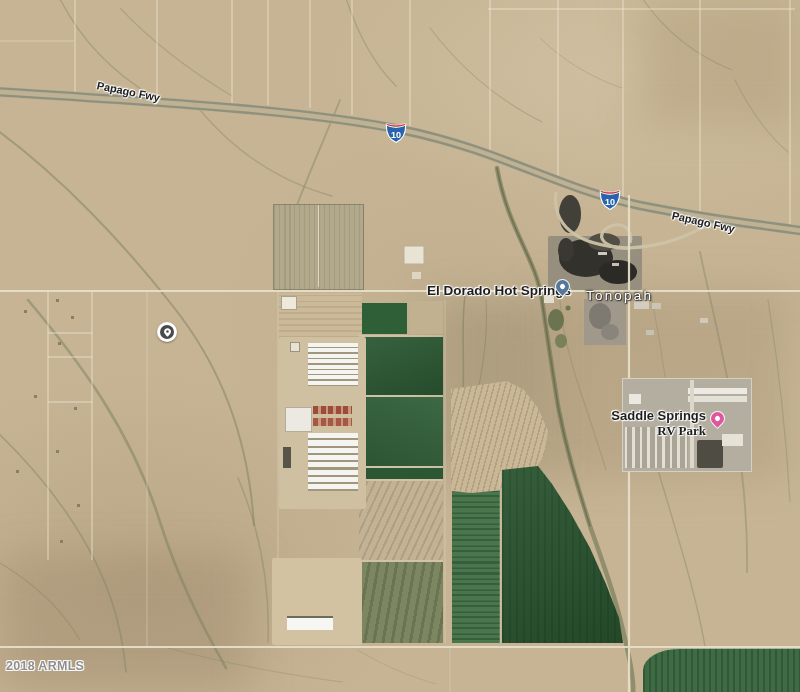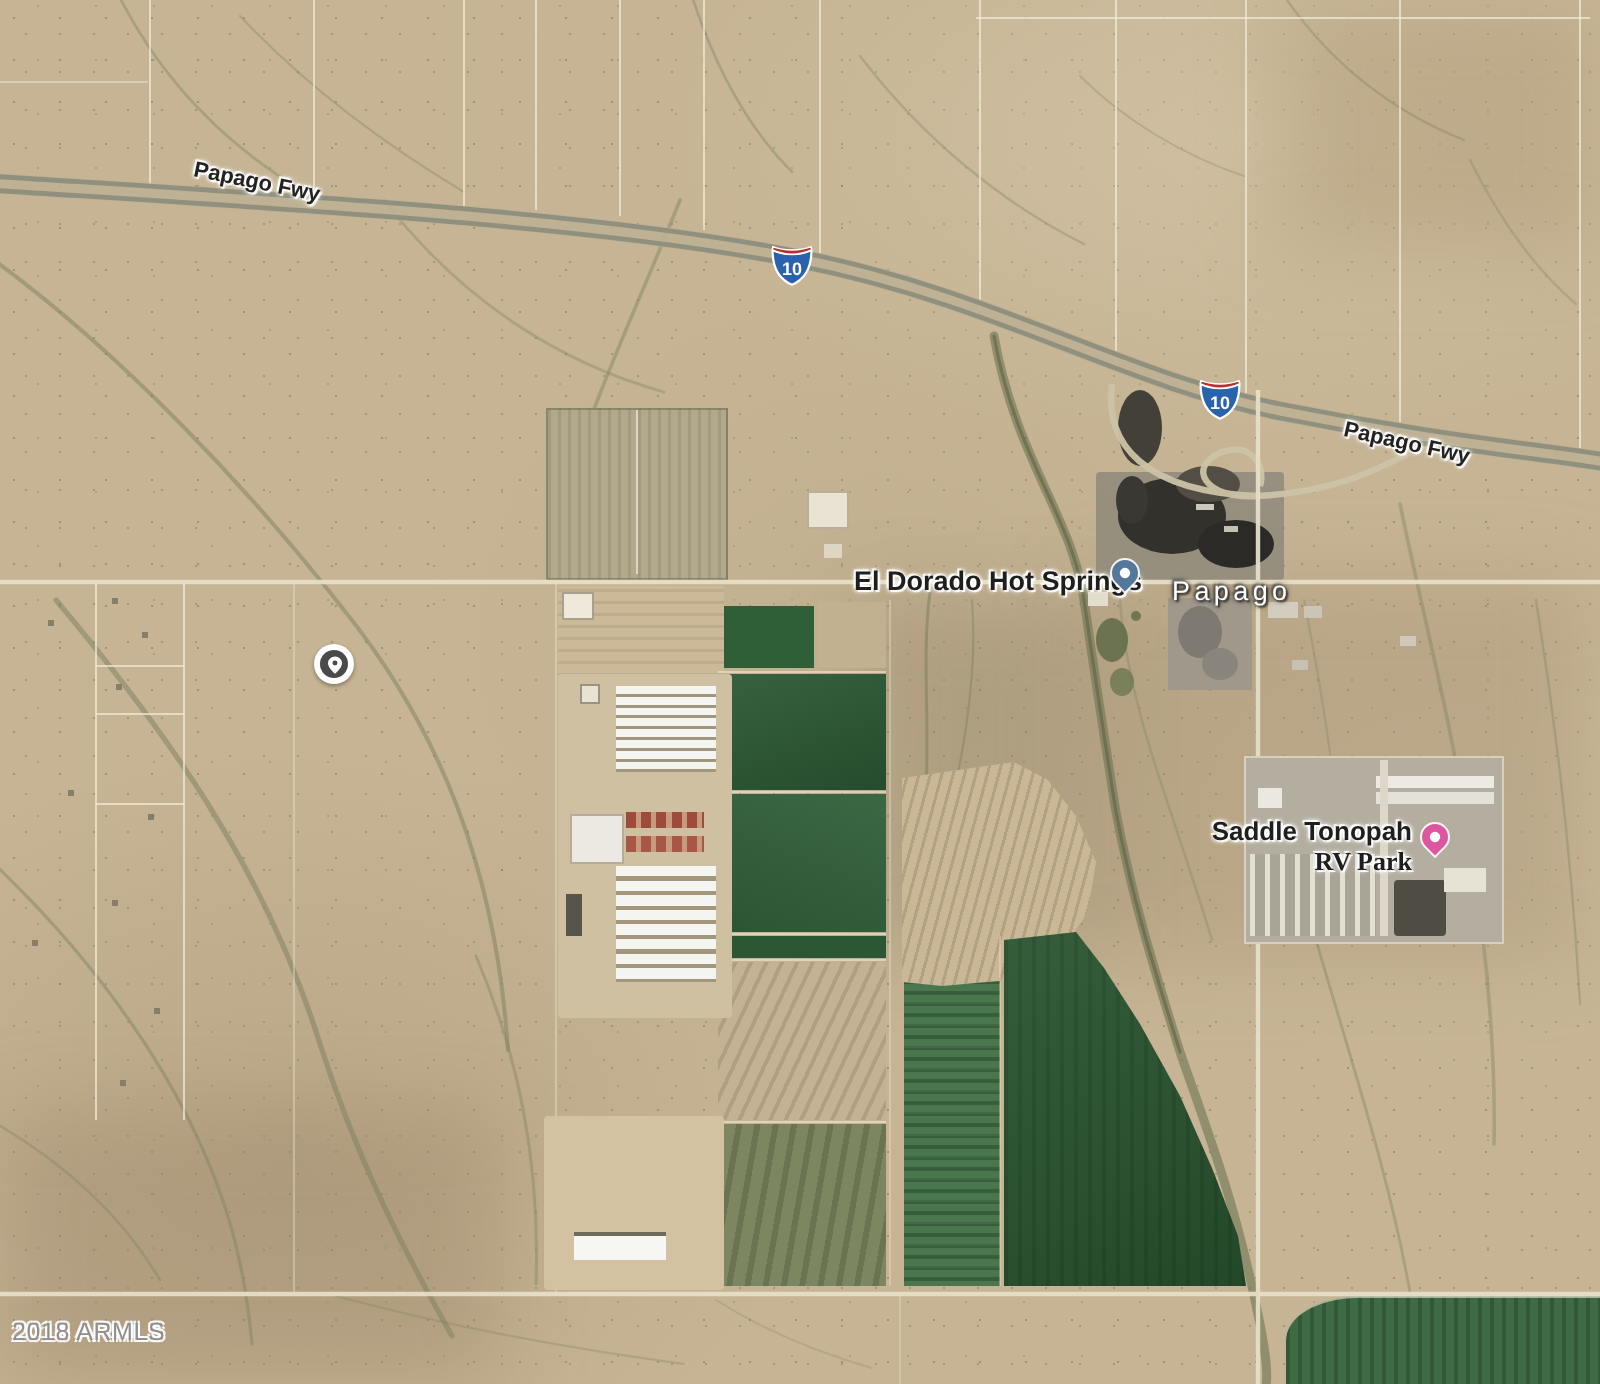--- a/index.html
+++ b/index.html
@@ -23,21 +23,21 @@
     text-shadow:0 0 2px #fff,0 0 2px #fff,0 0 3px #fff,
       1px 1px 0 rgba(255,255,255,.85),-1px -1px 0 rgba(255,255,255,.85);}
   .fwy-lbl{font-size:11px;color:#222;}
   .town{position:absolute;font-weight:400;font-size:13.5px;color:#fff;letter-spacing:2.2px;white-space:nowrap;
     text-shadow:0 0 2px rgba(55,55,55,.95),0 0 3px rgba(55,55,55,.85),
       1px 1px 1px rgba(40,40,40,.9),-1px -1px 1px rgba(70,70,70,.7);}
   .gpin{position:absolute;width:13px;height:13px;border-radius:50% 50% 50% 0;
     transform:rotate(-45deg);box-shadow:0 0 0 1px rgba(255,255,255,.9);}
   .gpin::after{content:"";position:absolute;width:4.5px;height:4.5px;border-radius:50%;
     background:#fff;left:4.25px;top:4.25px;}
-  .wm{position:absolute;font-weight:400;font-size:12.5px;color:#8f8f8f;letter-spacing:.3px;
+  .wm{position:absolute;font-weight:700;font-size:12.5px;color:#8f8f8f;letter-spacing:.3px;
     text-shadow:-1px -1px 0 rgba(255,255,255,.9),1px -1px 0 rgba(255,255,255,.9),
       -1px 1px 0 rgba(255,255,255,.9),1px 1px 0 rgba(255,255,255,.9);}
   svg text{font-family:"Liberation Sans",sans-serif;}
 </style>
 </head>
 <body>
 
 <div id="map">
   <div class="abs base"></div>
 
@@ -223,24 +223,24 @@
   </svg>
   <svg class="abs" width="22" height="20" viewBox="0 0 22 20" style="left:599px;top:190px;">
     <path d="M11 19.4C4.6 16.6 1.2 10.9 1.3 2.0 4.5 3.5 7.7 4.1 11 4.1c3.3 0 6.5-.6 9.7-2.1.1 8.9-3.3 14.6-9.7 17.4z" fill="#2a63ad" stroke="#fff" stroke-width="1.1"></path>
     <path d="M1.3 2.0C4.5 3.5 7.7 4.1 11 4.1c3.3 0 6.5-.6 9.7-2.1L20.6.3C17.5 1.5 14.3 2 11 2 7.7 2 4.5 1.5 1.4.3z" fill="#bb2d30" stroke="#fff" stroke-width="0.7"></path>
     <text x="11" y="14.5" text-anchor="middle" font-size="9" font-weight="bold" fill="#fff">10</text>
   </svg>
 
   <div class="lbl" style="left:427px;top:283px;font-size:13.5px;">El Dorado Hot Springs</div>
   <div class="gpin" style="left:556px;top:280px;background:#54789b;"></div>
 
-  <div class="town" style="left:586px;top:288px;">Papago</div>
+  <div class="town" style="left:586px;top:288px;">Tonopah</div>
 
   <div class="abs" style="left:594px;top:409px;width:112px;text-align:right;">
-    <div class="lbl" style="position:static;display:block;line-height:14.5px;">Saddle Tonopah</div>
+    <div class="lbl" style="position:static;display:block;line-height:14.5px;">Saddle Springs</div>
     <div class="lbl" style="position:static;display:block;line-height:14.5px;font-family:Liberation Serif, serif;">RV Park</div>
   </div>
   <div class="gpin" style="left:711px;top:412px;background:#de55a0;"></div>
 
   <div class="abs" style="left:157px;top:322px;width:20px;height:20px;border-radius:50%;background:#fff;box-shadow:0 1px 2px rgba(0,0,0,.35);display:flex;align-items:center;justify-content:center;">
     <div style="width:14px;height:14px;border-radius:50%;background:#4a4a4a;display:flex;align-items:center;justify-content:center;">
       <svg width="7" height="9" viewBox="0 0 9 11">
         <path d="M4.5 0C6.9 0 9 1.9 9 4.3 9 7.4 4.5 11 4.5 11S0 7.4 0 4.3C0 1.9 2.1 0 4.5 0Z" fill="#fff"></path>
         <circle cx="4.5" cy="4.2" r="1.6" fill="#4a4a4a"></circle>
       </svg>

